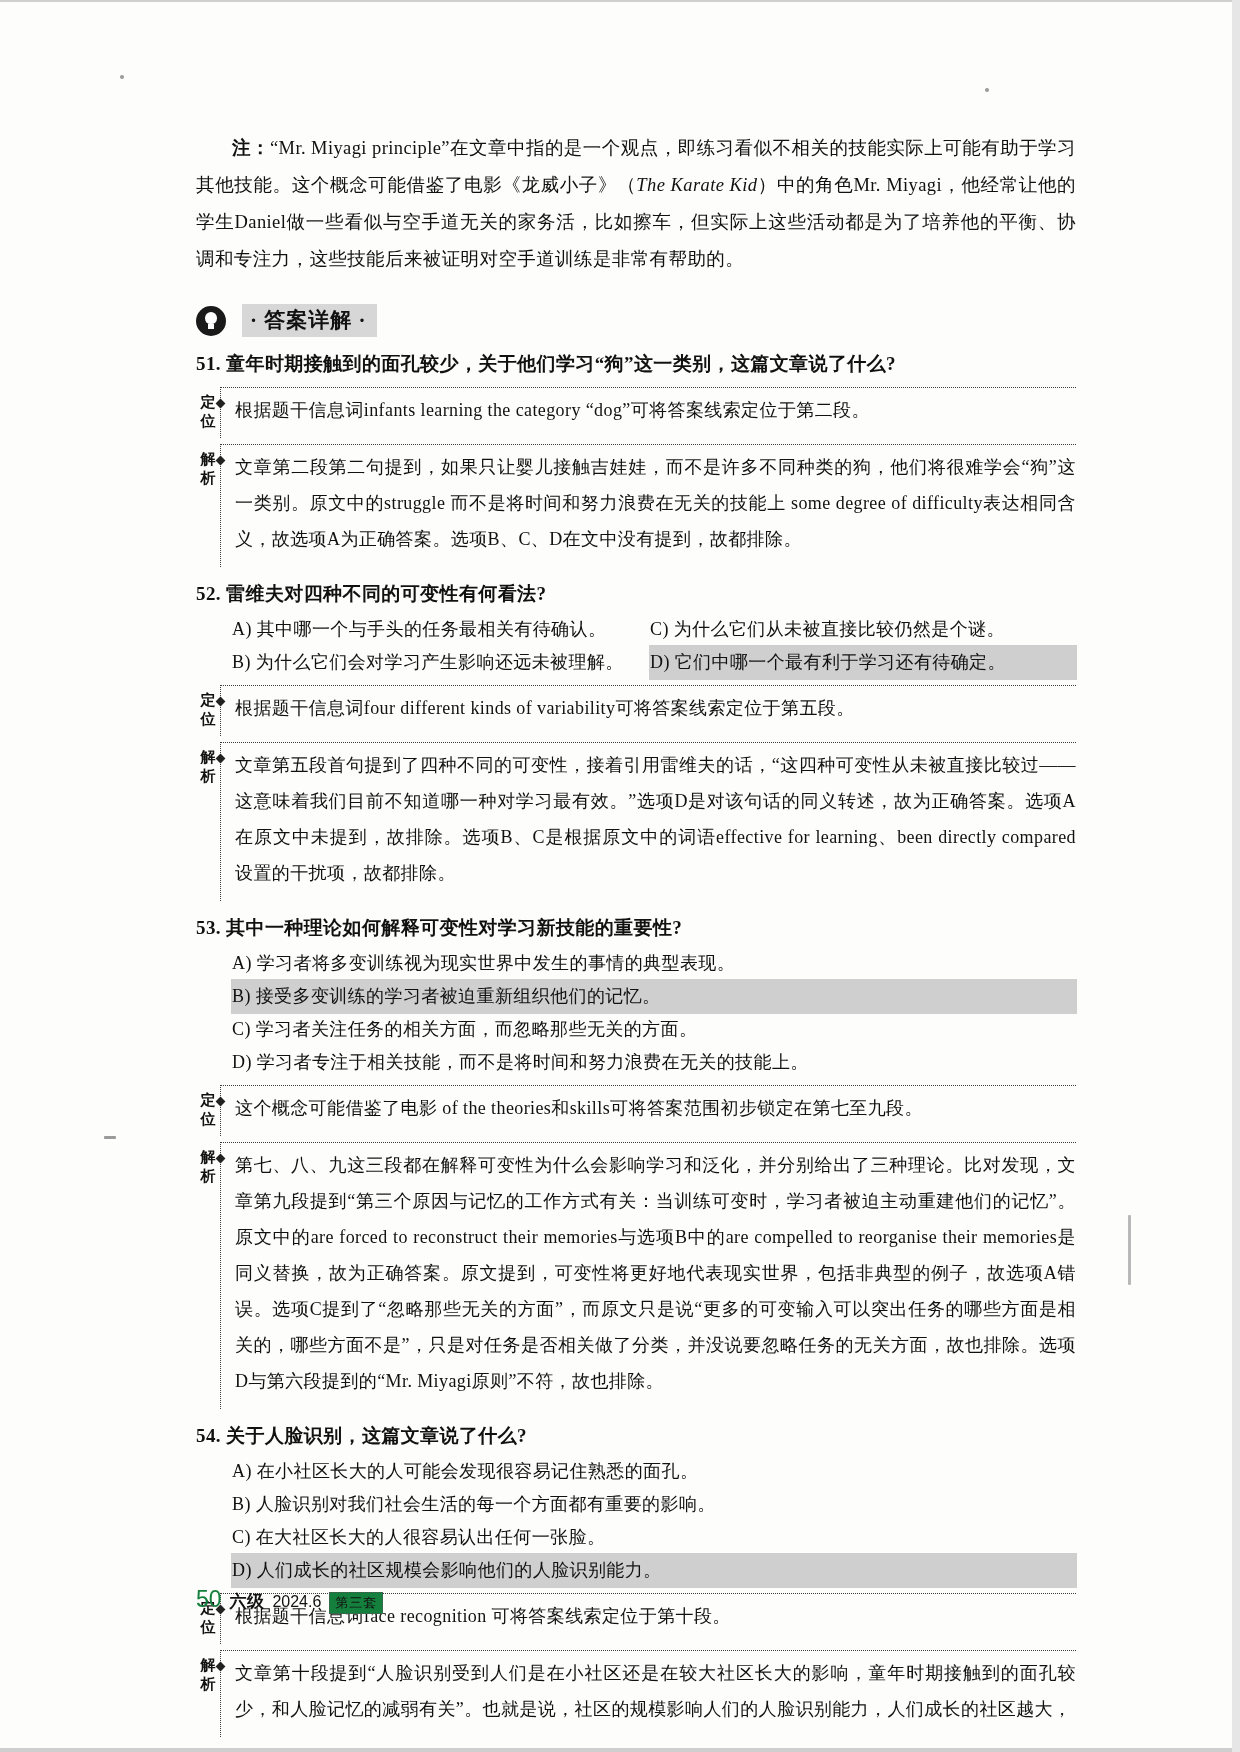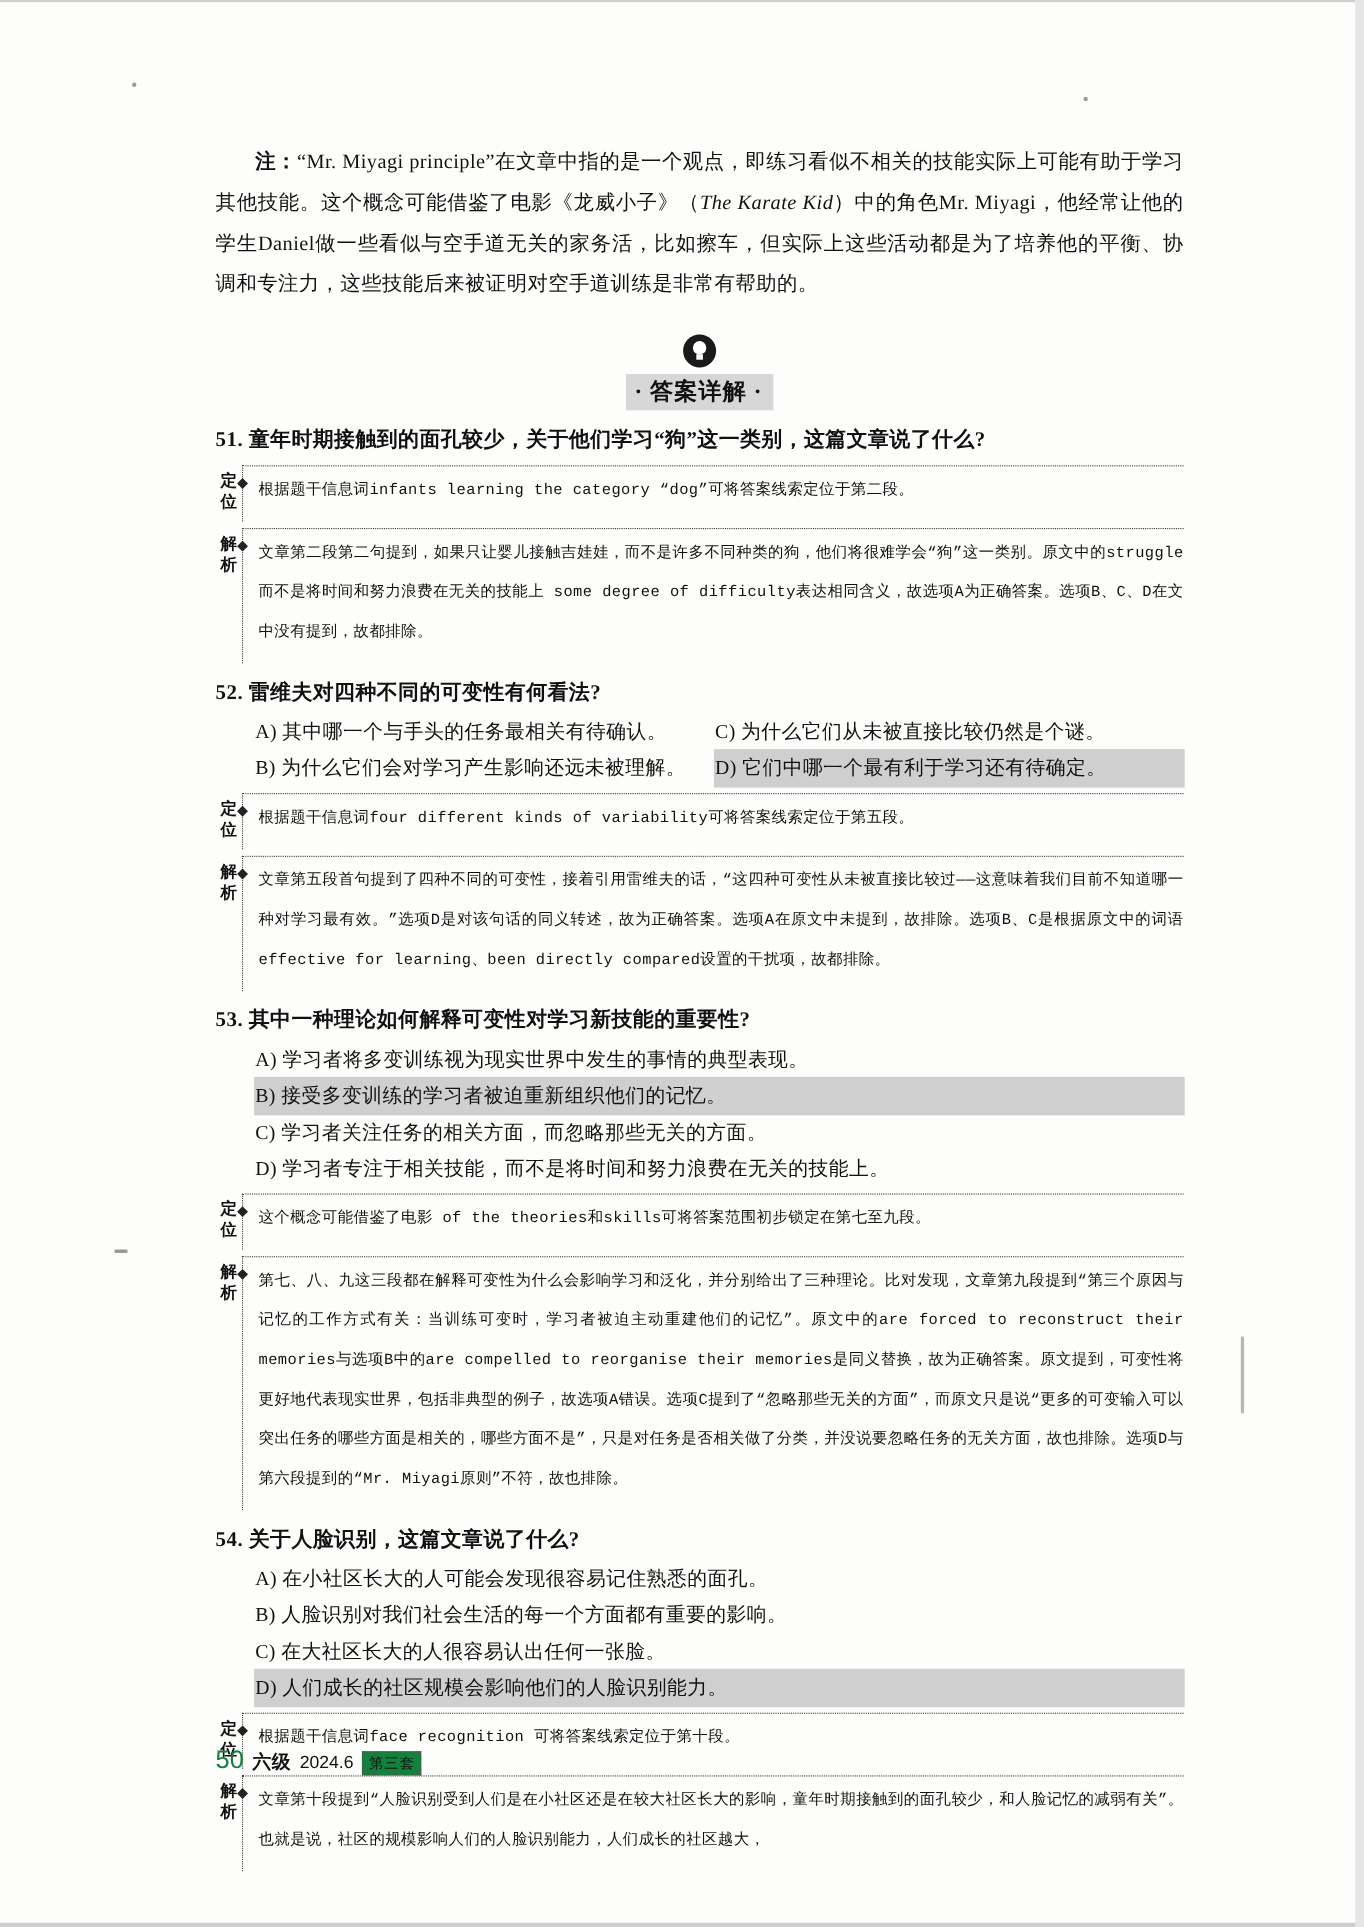--- a/index.html
+++ b/index.html
@@ -46,23 +46,22 @@
   .note .lead {
     font-weight: bold;
     margin-left: 36px;
   }
   .ital { font-style: italic; }
 
   
   .banner {
     display: flex;
     align-items: center;
-    gap: 6px;
+    gap: 16px;
     margin: 4px 0 10px 0;
-    flex-direction: column;
   }
   .banner-bulb {
     width: 30px;
     height: 30px;
     border-radius: 50%;
     background: #1a1a1a;
     position: relative;
     flex: 0 0 auto;
   }
   .banner-bulb::after {
@@ -148,25 +147,24 @@
     content: "";
     position: absolute;
     left: -4px;
     top: 12px;
     width: 7px;
     height: 7px;
     background: #222;
     transform: rotate(45deg);
   }
   .exp-text {
-    font-size: 14px;
+    font-size: 18px;
     line-height: 36px;
     text-align: justify;
     margin: 0;
-    font-family: Liberation Mono, monospace;
   }
 
   
   .footer {
     position: absolute;
     left: 196px;
     top: 1586px;
     display: flex;
     align-items: baseline;
     gap: 8px;

